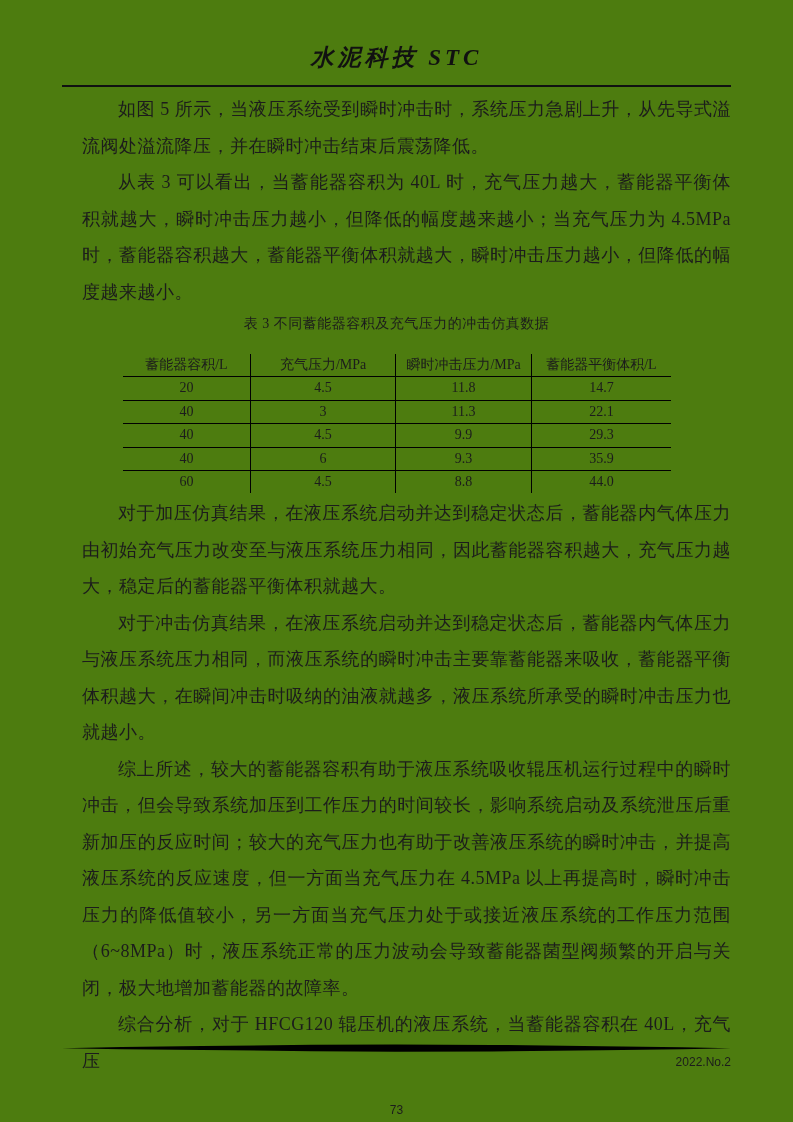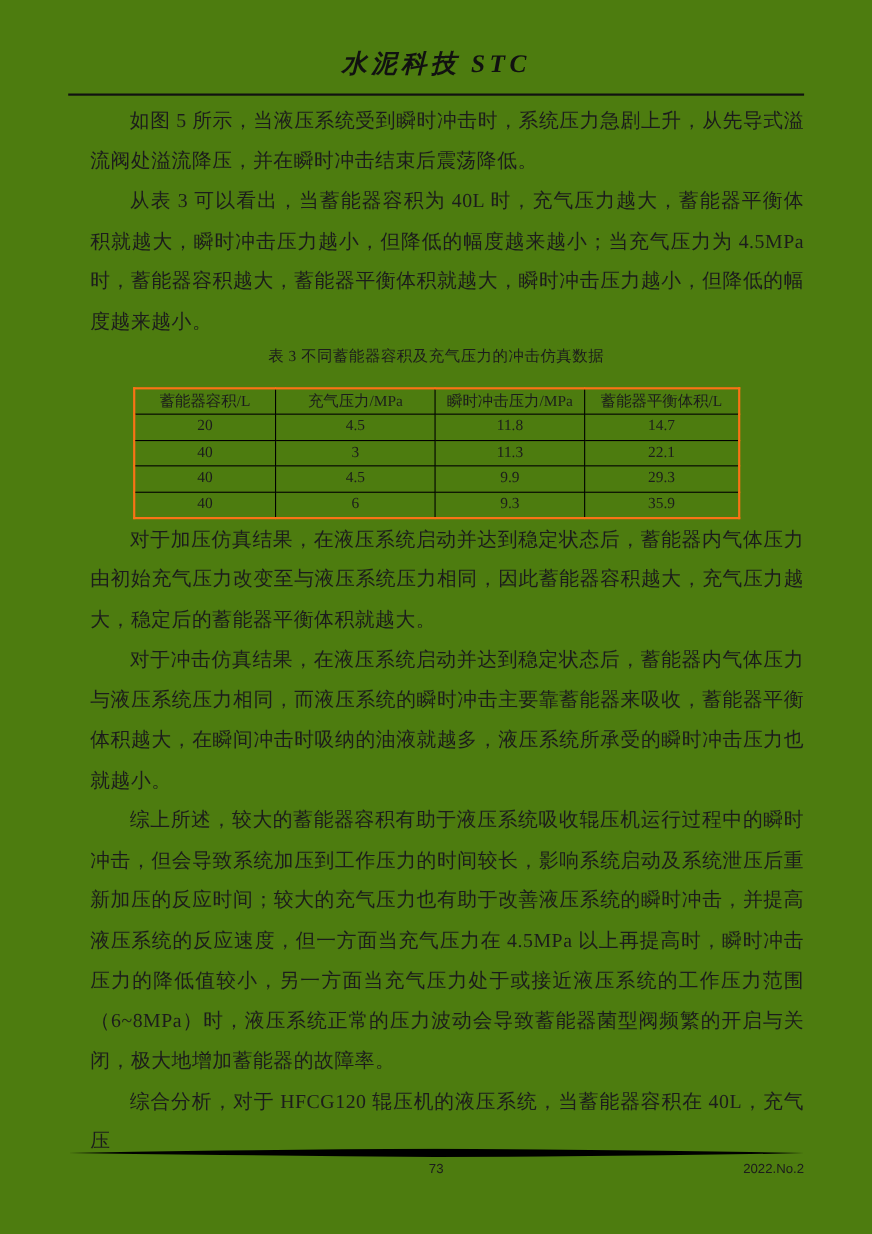--- a/index.html
+++ b/index.html
@@ -40,21 +40,21 @@
   .table-caption {
     text-align: center;
     font-size: 14px;
     margin: 5px 0 19px 0;
     letter-spacing: 0.5px;
   }
   table.data-table {
     width: 552px;
     margin: 0 auto;
     border-collapse: collapse;
-    border: 2px solid #f97316;
+    border: 2px solid #4d7c0f;
     font-size: 14px;
   }
   table.data-table th, table.data-table td {
     border: 1px solid #000;
     height: 23.5px;
     text-align: center;
     vertical-align: middle;
     font-weight: normal;
     padding: 0 2px;
   }
@@ -73,20 +73,21 @@
     position: relative;
     margin-top: 3px;
     height: 16px;
     font-size: 12px;
     font-family: "Liberation Sans", "DejaVu Sans", sans-serif;
   }
   .page-number {
     position: absolute;
     left: 0; right: 0;
     text-align: center;
+    margin-top: 48px;
   }
   .issue-number {
     position: absolute;
     right: 0;
     text-align: right;
   }
 </style>
 </head>
 <body>
 
@@ -130,20 +131,26 @@
           <td>4.5</td>
           <td>9.9</td>
           <td>29.3</td>
         </tr>
         <tr>
           <td>40</td>
           <td>6</td>
           <td>9.3</td>
           <td>35.9</td>
         </tr>
+        <tr>
+          <td>60</td>
+          <td>4.5</td>
+          <td>8.8</td>
+          <td>44.0</td>
+        </tr>
       </tbody>
     </table>
 
     <p>对于加压仿真结果，在液压系统启动并达到稳定状态后，蓄能器内气体压力由初始充气压力改变至与液压系统压力相同，因此蓄能器容积越大，充气压力越大，稳定后的蓄能器平衡体积就越大。</p>
     <p>对于冲击仿真结果，在液压系统启动并达到稳定状态后，蓄能器内气体压力与液压系统压力相同，而液压系统的瞬时冲击主要靠蓄能器来吸收，蓄能器平衡体积越大，在瞬间冲击时吸纳的油液就越多，液压系统所承受的瞬时冲击压力也就越小。</p>
     <p>综上所述，较大的蓄能器容积有助于液压系统吸收辊压机运行过程中的瞬时冲击，但会导致系统加压到工作压力的时间较长，影响系统启动及系统泄压后重新加压的反应时间；较大的充气压力也有助于改善液压系统的瞬时冲击，并提高液压系统的反应速度，但一方面当充气压力在 4.5MPa 以上再提高时，瞬时冲击压力的降低值较小，另一方面当充气压力处于或接近液压系统的工作压力范围（6~8MPa）时，液压系统正常的压力波动会导致蓄能器菌型阀频繁的开启与关闭，极大地增加蓄能器的故障率。</p>
     <p>综合分析，对于 HFCG120 辊压机的液压系统，当蓄能器容积在 40L，充气压</p>
   </div>
 
   <div class="footer">

